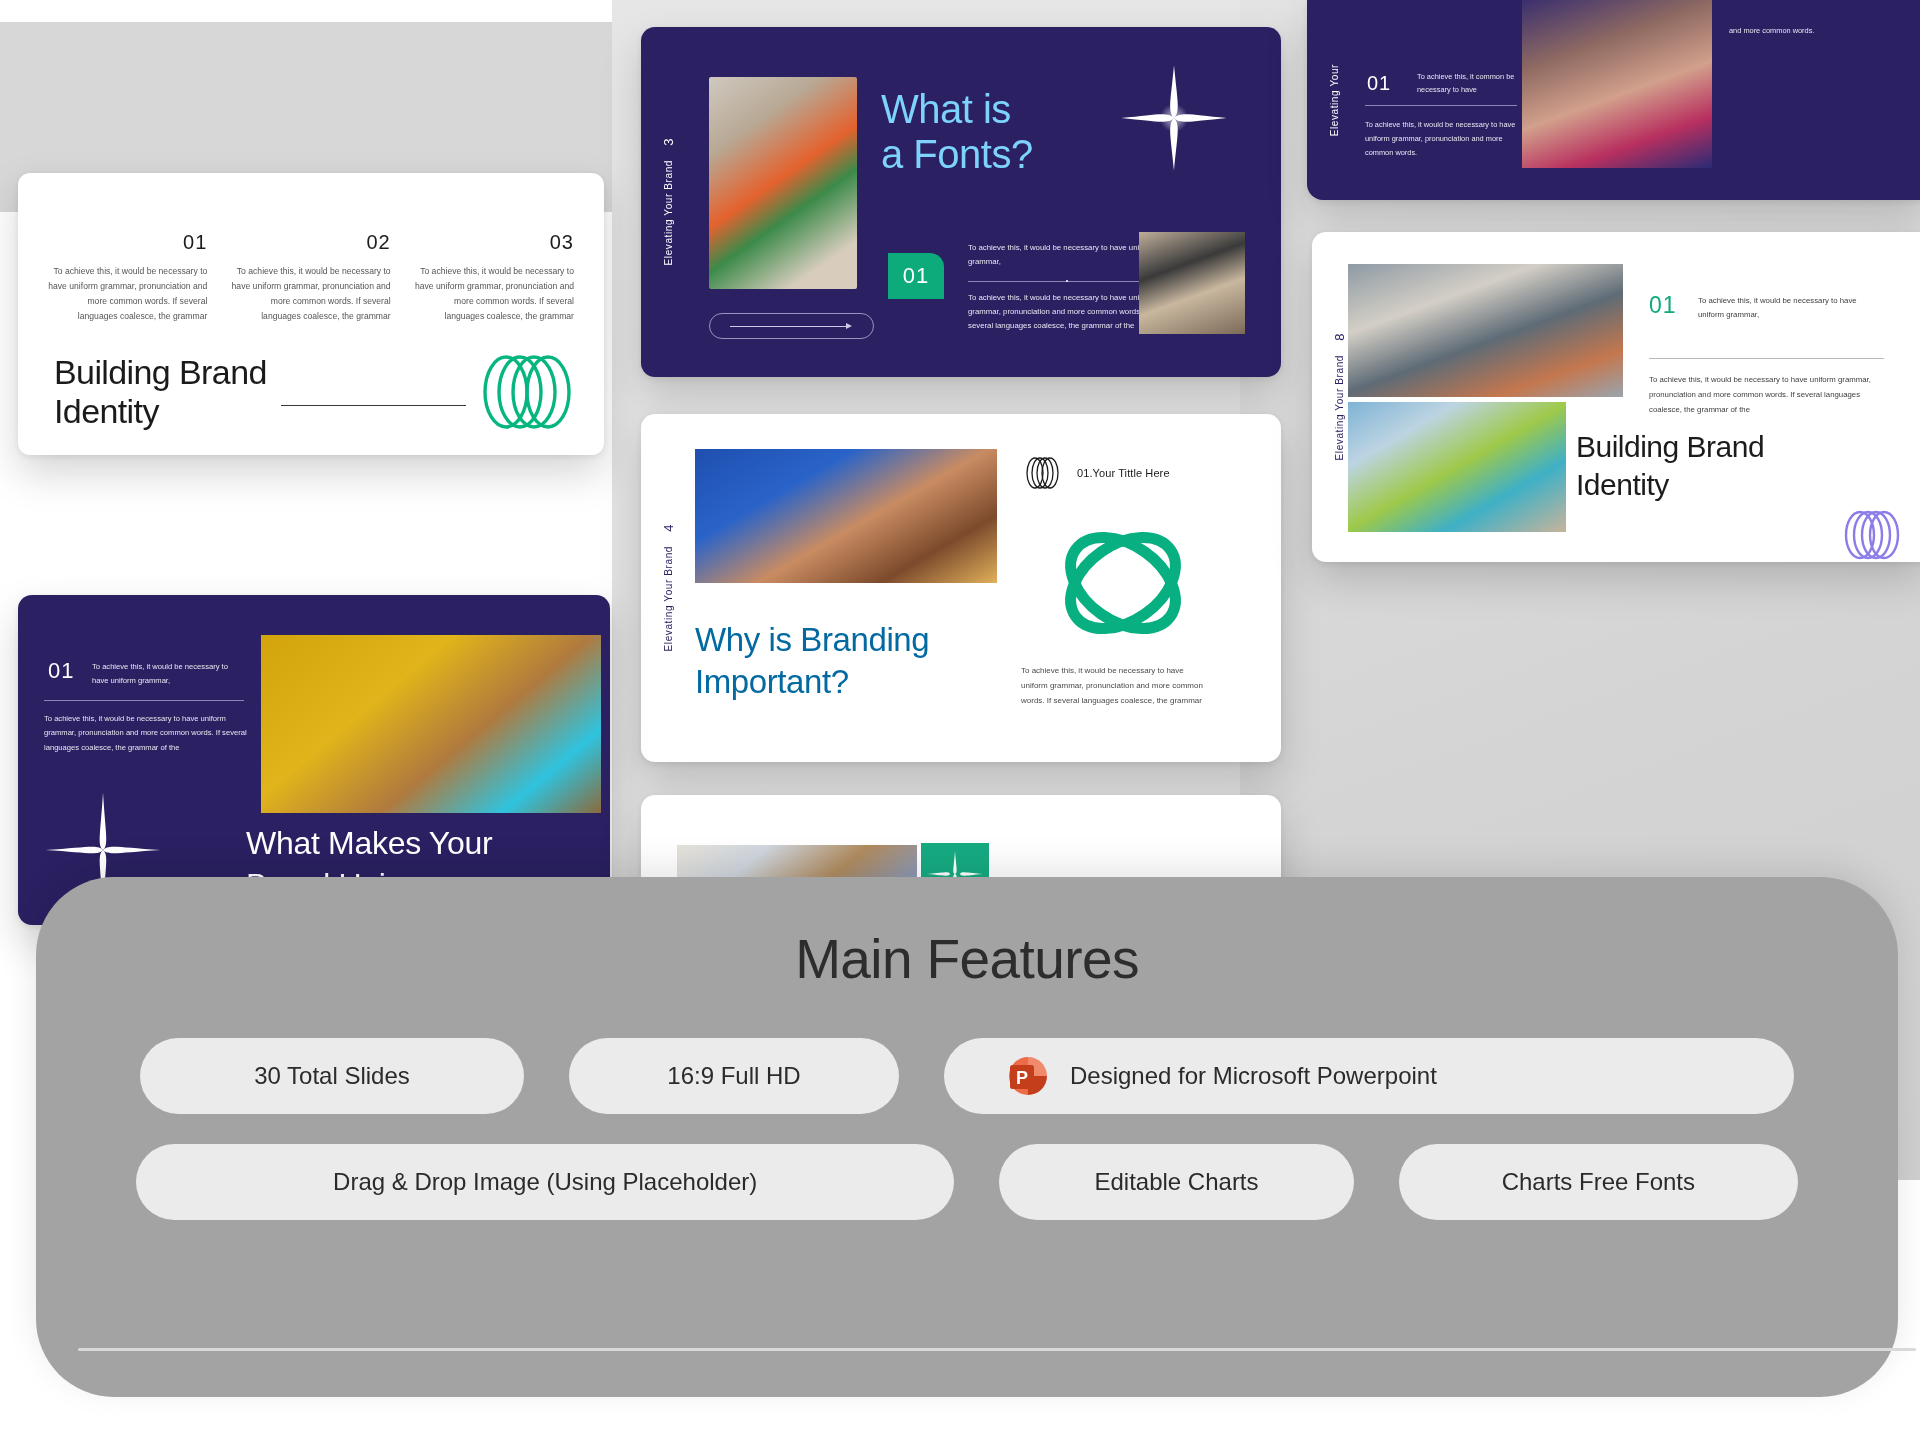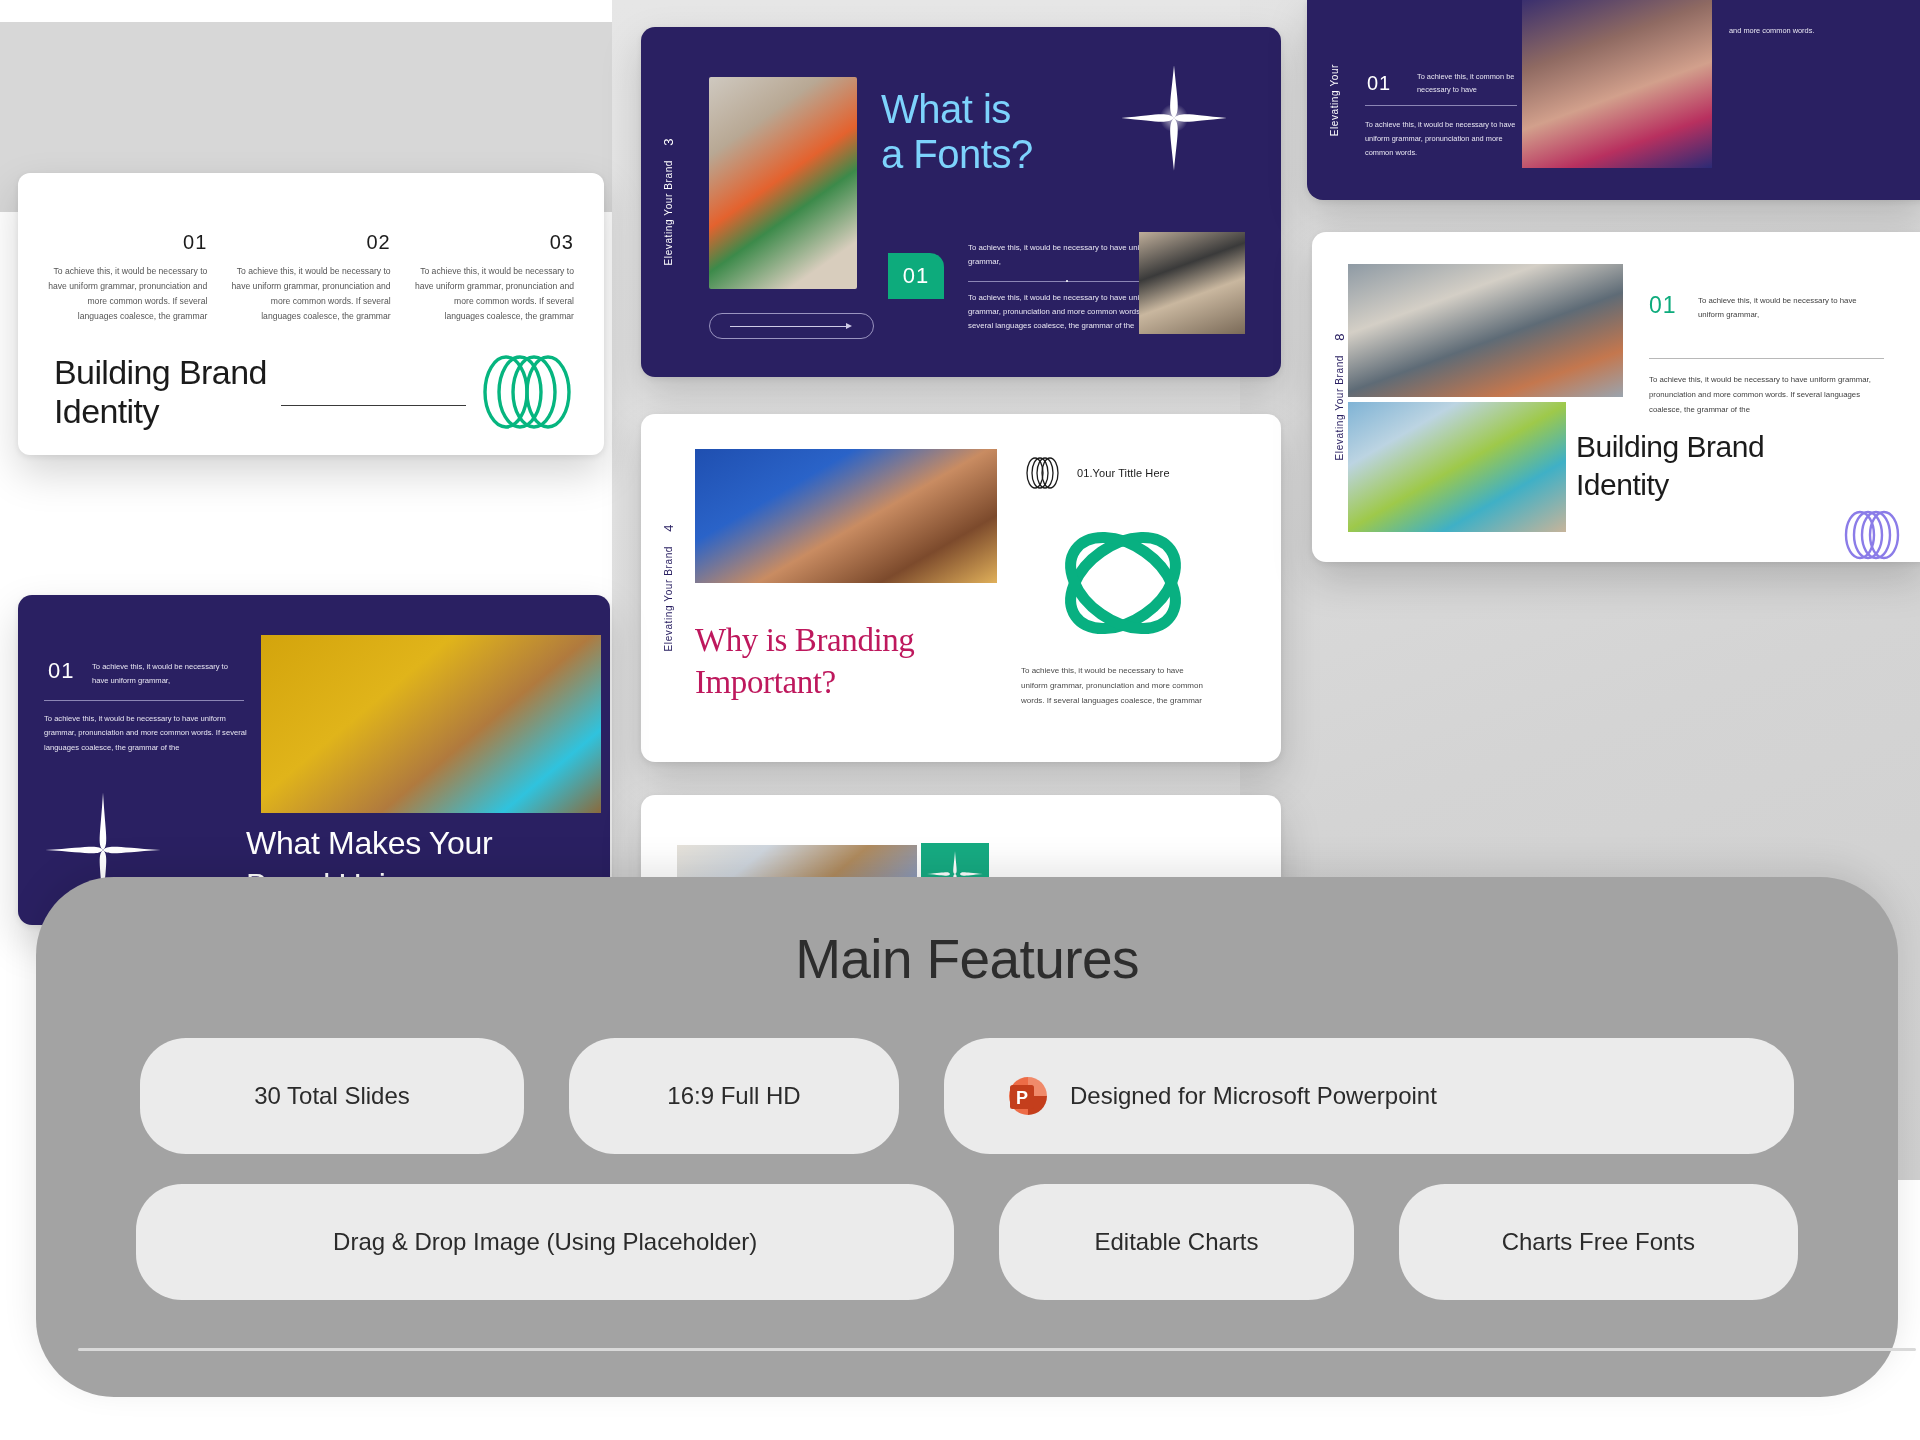--- a/index.html
+++ b/index.html
@@ -107,21 +107,21 @@
   }
   .arrow-pill .ln { position:absolute; left:20px; top:12px; width:120px; height:1px; background:#cfcbe6; }
   .arrow-pill .hd {
     position:absolute; left:136px; top:9px; width:0;height:0;
     border-left:6px solid #cfcbe6; border-top:3.5px solid transparent; border-bottom:3.5px solid transparent;
   }
 
   
   #slide-why { left:641px; top:414px; width:640px; height:348px; }
   #slide-why .photo { position:absolute; left:54px; top:35px; width:302px; height:134px; overflow:hidden; }
-  .why-title { position:absolute; left:54px; top:205px; font-size:33px; line-height:1.28; color:#be185d; letter-spacing:-.4px;font-family:Liberation Serif, serif;}
+  .why-title { position:absolute; left:54px; top:205px; font-size:33px; line-height:1.28; color:#0369a1; letter-spacing:-.4px;}
   .why-head { position:absolute; left:380px; top:43px; display:flex; align-items:center; gap:12px; }
   .why-head .mark { width:44px; height:32px; }
   .why-head .lbl { font-size:11px; color:#1b1b1b; letter-spacing:.1px; }
   .why-logo { position:absolute; left:410px; top:97px; width:145px; height:145px; }
   .why-body { position:absolute; left:380px; top:250px; width:182px; font-size:8px; line-height:1.85; color:#4a4a4a;}
 
   
   #slide-tr { left:1307px; top:0; width:618px; height:200px; border-radius:0 0 0 16px; }
   #slide-tr .n { position:absolute; left:60px; top:72px; font-size:20px; color:#fff; letter-spacing:1px;}
   #slide-tr .t1 { position:absolute; left:110px; top:70px; width:118px; font-size:7.4px; line-height:1.8; color:#e8e6f2;}
@@ -165,21 +165,21 @@
   }
   .panel-title {
     text-align:center; margin-top:50px;
     font-size:55px; color:#2d2d2d; font-weight:400; letter-spacing:-.6px;
   }
   .pill-row { display:flex; justify-content:center; gap:45px; padding:0 100px; }
   .pill-row.r1 { margin-top:47px; }
   .pill-row.r2 { margin-top:30px; }
   .pill {
     background:#ebebeb; border-radius:46px;
-    height:116px; display:flex; align-items:center; justify-content:center;
+    height:76px; display:flex; align-items:center; justify-content:center;
     gap:20px; padding:0 46px;
     font-size:24px; color:#2b2b2b;
   }
   .pill.p-slides { width:384px; }
   .pill.p-hd { width:330px; }
   .pill.p-ppt { width:850px; justify-content:flex-start; padding-left:62px;}
   .pill.p-drag { width:820px;align-items:center; }
   .pill.p-charts { width:355px; }
   .pill.p-fonts { width:400px; }
   .ppt-icon { width:44px; height:44px; flex:none; }

